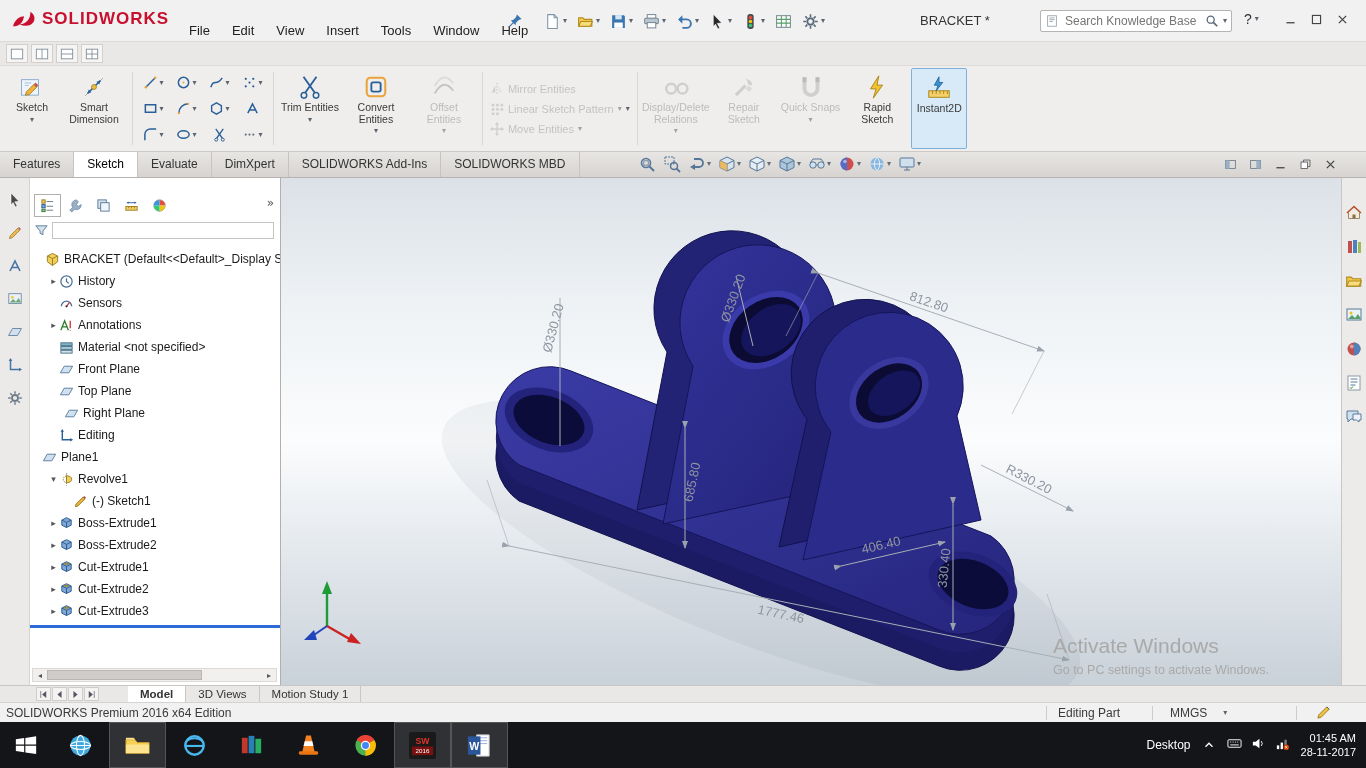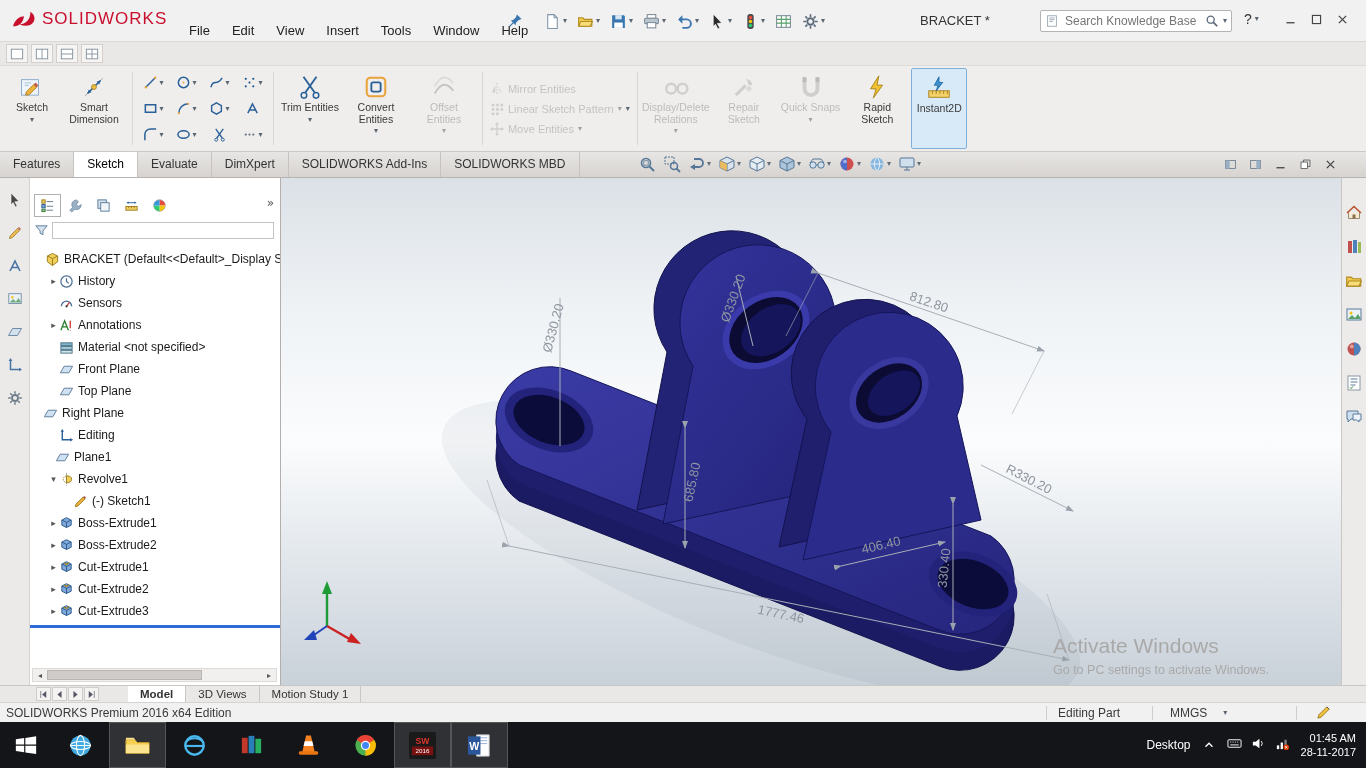--- a/index.html
+++ b/index.html
@@ -7,21 +7,21 @@
 body{width:1366px;height:768px;font-family:"Liberation Sans",sans-serif;overflow:hidden;background:#888}
 #app{position:relative;width:1366px;height:768px;background:#fff;overflow:hidden}
 .caret{font-family:"DejaVu Sans",sans-serif;font-size:8px;color:#5a6570;line-height:1}
 .glyph{font-family:"DejaVu Sans",sans-serif}
 .icn{display:inline-block;line-height:0;flex:none}
 .icn svg{width:100%;height:100%;display:block}
 
 
 #titlebar{position:absolute;left:0;top:0;width:1366px;height:42px;background:#f2f1f2;border-bottom:1px solid #dcd9d6}
 #logo{position:absolute;left:10px;top:8px;display:flex;align-items:center;gap:4px}
-#logo-text{color:#c8102e;font-weight:normal;font-size:17px;letter-spacing:1px}
+#logo-text{color:#c8102e;font-weight:bold;font-size:17px;letter-spacing:1px}
 #menubar{position:absolute;left:178px;top:0;height:42px;display:flex;align-items:flex-end}
 .menu-item{padding:4px 11px;font-size:13px;color:#222}
 #pin{position:absolute;left:508px;top:13px}
 #tb-icons{position:absolute;left:540px;top:0;height:42px;display:flex;align-items:center;gap:2px}
 .tb-btn{display:flex;align-items:center;gap:2px;padding:3px 4px}
 #doc-title{position:absolute;left:880px;top:0;width:150px;height:42px;line-height:42px;text-align:center;font-size:13px;color:#333}
 #searchbox{position:absolute;left:1040px;top:10px;width:192px;height:22px;background:#fff;border:1px solid #b4b4b4;border-radius:2px;display:flex;align-items:center;padding:0 4px;gap:4px}
 .search-input{flex:1;border:none;outline:none;font-size:12px;color:#666;background:transparent;font-family:inherit;min-width:0}
 #help-btn{position:absolute;left:1244px;top:11px;font-size:14px;color:#333;display:flex;align-items:center;gap:3px}
 #win-controls{position:absolute;left:1282px;top:0;height:42px;display:flex;align-items:center;gap:9px}
@@ -736,40 +736,40 @@
         </div>
         <div class="tree-row" style="padding-left: 18px;">
           <span class="tw"></span>
           <span class="icn" style="width: 15px; height: 15px;">
             <svg viewBox="0 0 16 16">
               <path d="M1.5 11.5L5.5 4.5h9l-4 7z" fill="#c8dcee" fill-opacity=".85" stroke="#5b7b9c"></path>
             </svg>
           </span>
           <span class="tree-label">Top Plane</span>
         </div>
-        <div class="tree-row" style="padding-left: 2px;">
+        <div class="tree-row" style="padding-left: 23px;">
           <span class="tw"></span>
           <span class="icn" style="width: 15px; height: 15px;">
             <svg viewBox="0 0 16 16">
               <path d="M1.5 11.5L5.5 4.5h9l-4 7z" fill="#c8dcee" fill-opacity=".85" stroke="#5b7b9c"></path>
             </svg>
           </span>
           <span class="tree-label">Right Plane</span>
         </div>
         <div class="tree-row" style="padding-left: 18px;">
           <span class="tw"></span>
           <span class="icn" style="width: 15px; height: 15px;">
             <svg viewBox="0 0 16 16">
               <path d="M3.5 2.5v10h10" fill="none" stroke="#2a6099" stroke-width="1.5"></path>
               <path d="M3.5 1L1.7 4h3.6zM15 12.5l-3-1.8v3.6z" fill="#2a6099"></path>
             </svg>
           </span>
           <span class="tree-label">Editing</span>
         </div>
-        <div class="tree-row" style="padding-left: 14px;">
+        <div class="tree-row" style="padding-left: 1px;">
           <span class="tw"></span>
           <span class="icn" style="width: 15px; height: 15px;">
             <svg viewBox="0 0 16 16">
               <path d="M1.5 11.5L5.5 4.5h9l-4 7z" fill="#c8dcee" fill-opacity=".85" stroke="#5b7b9c"></path>
             </svg>
           </span>
           <span class="tree-label">Plane1</span>
         </div>
         <div class="tree-row" style="padding-left: 18px;">
           <span class="tw">▾</span>

